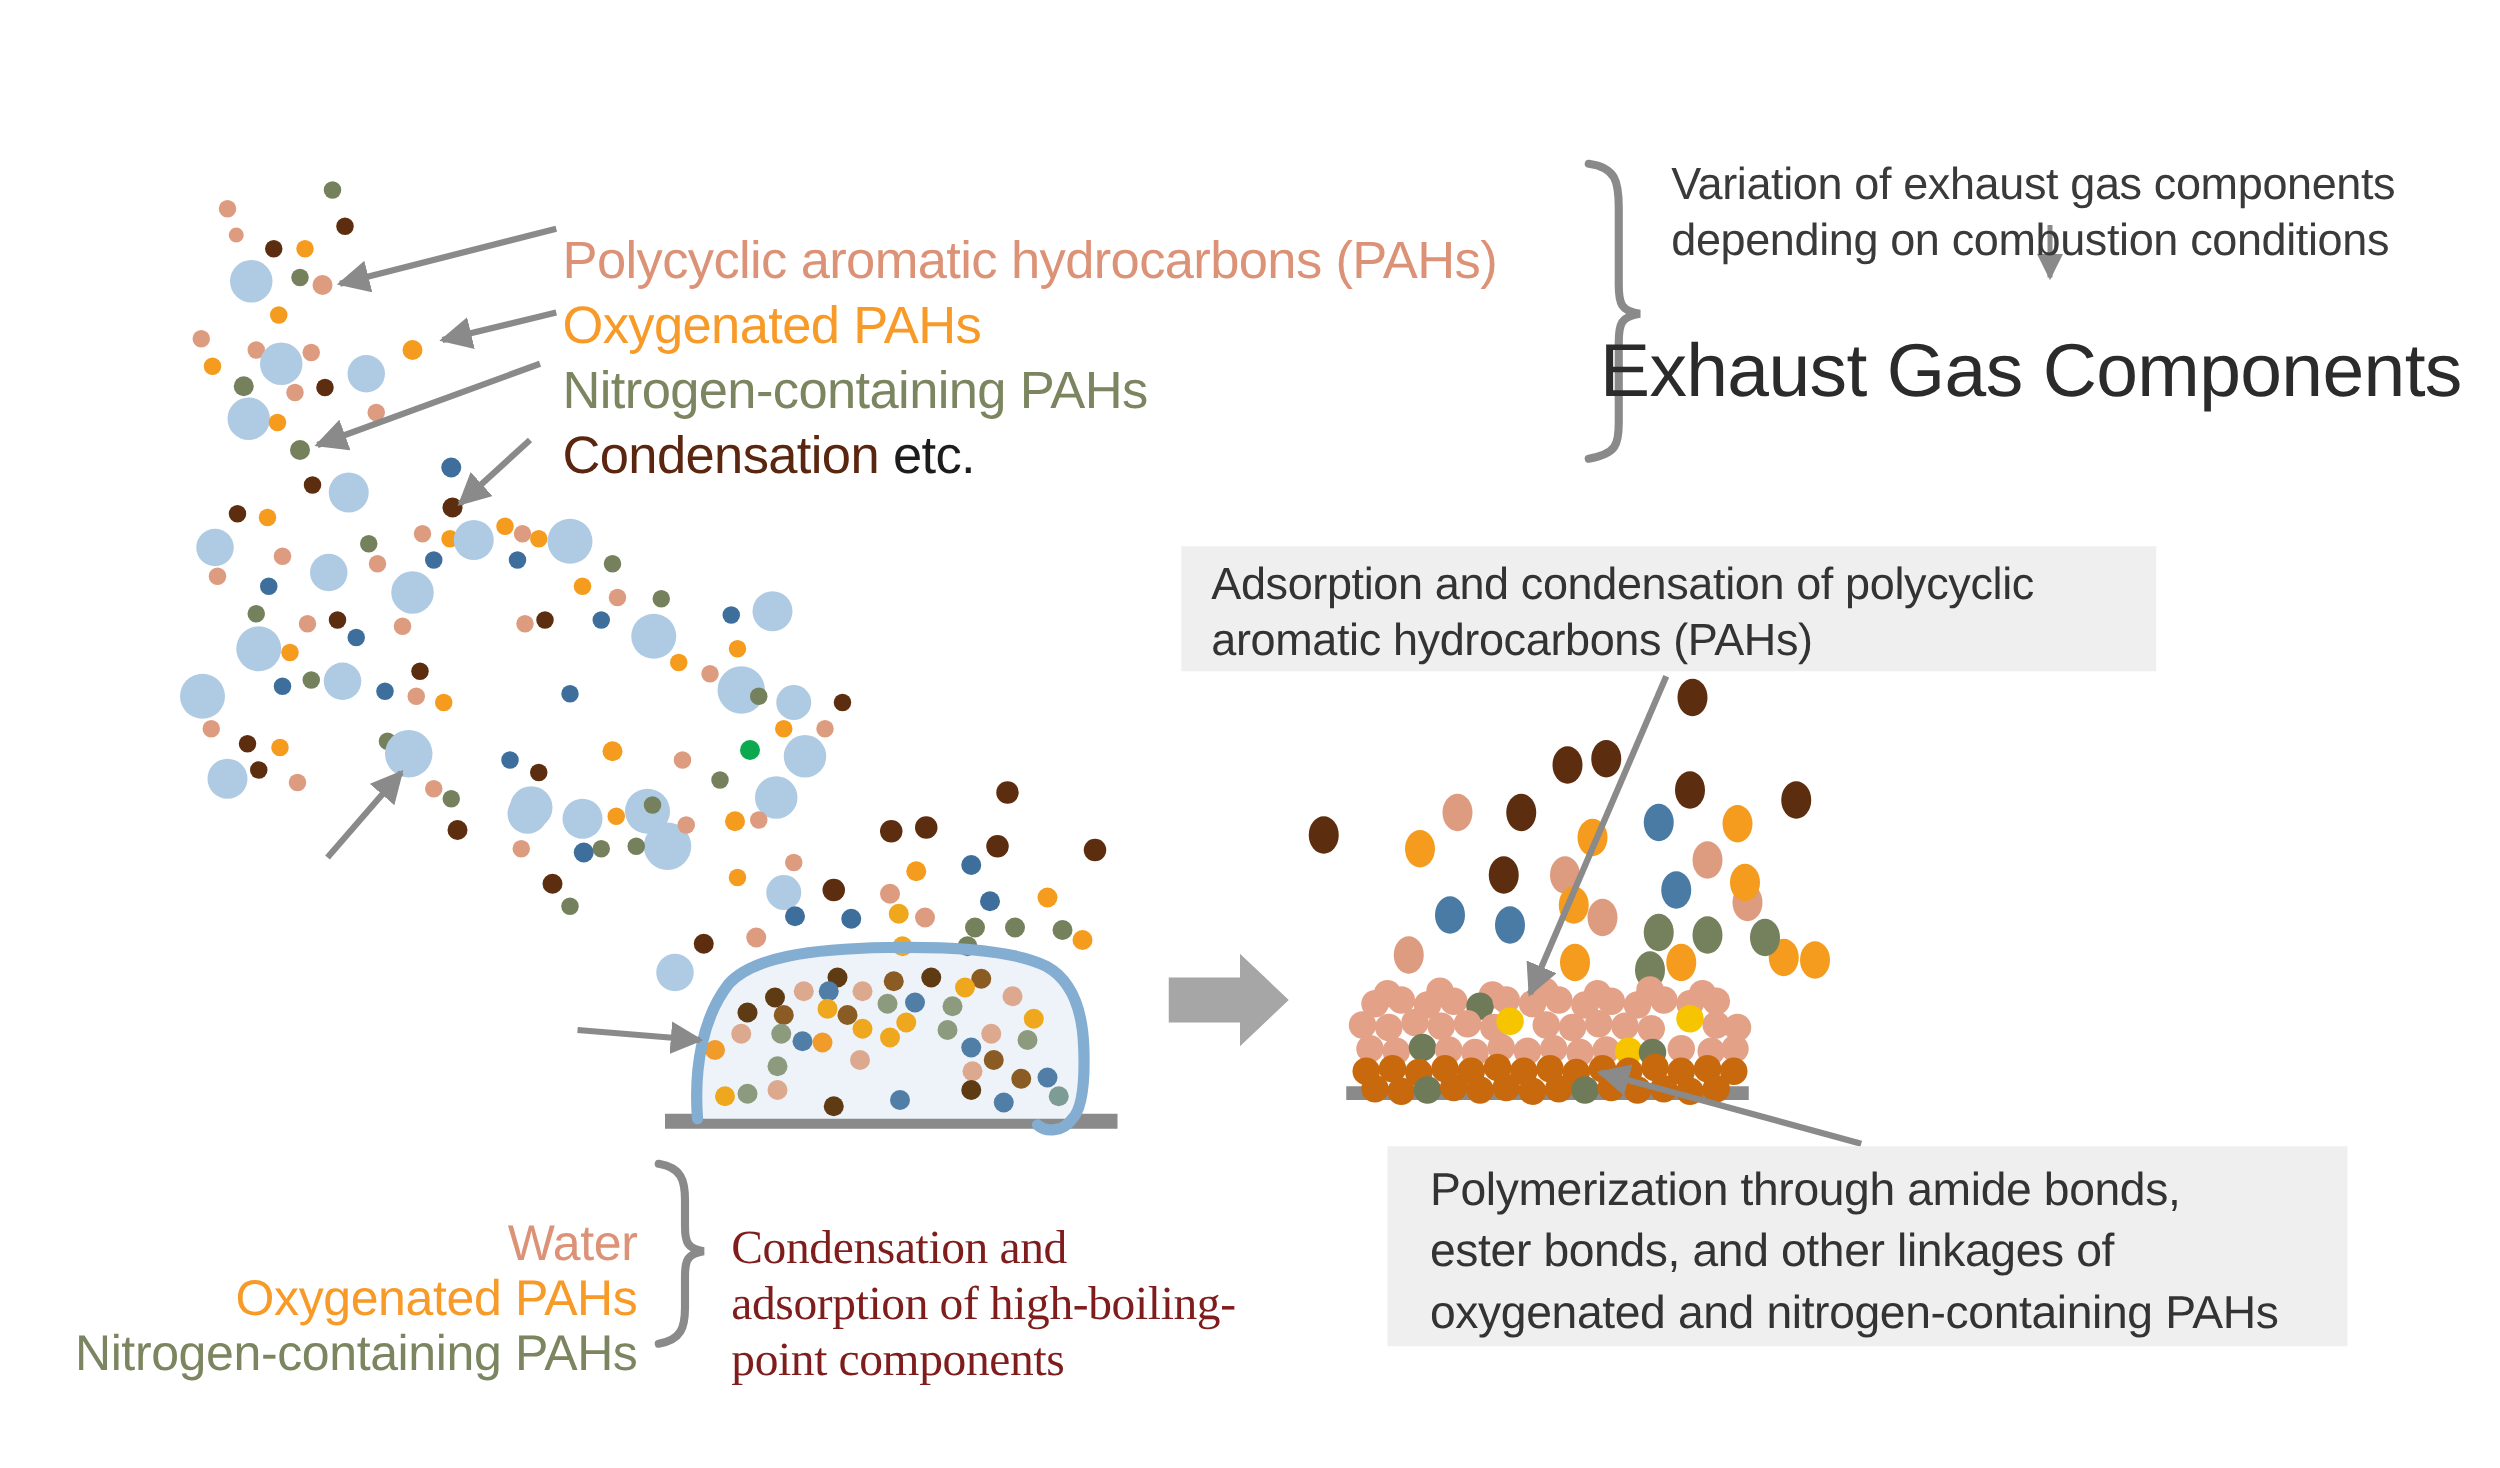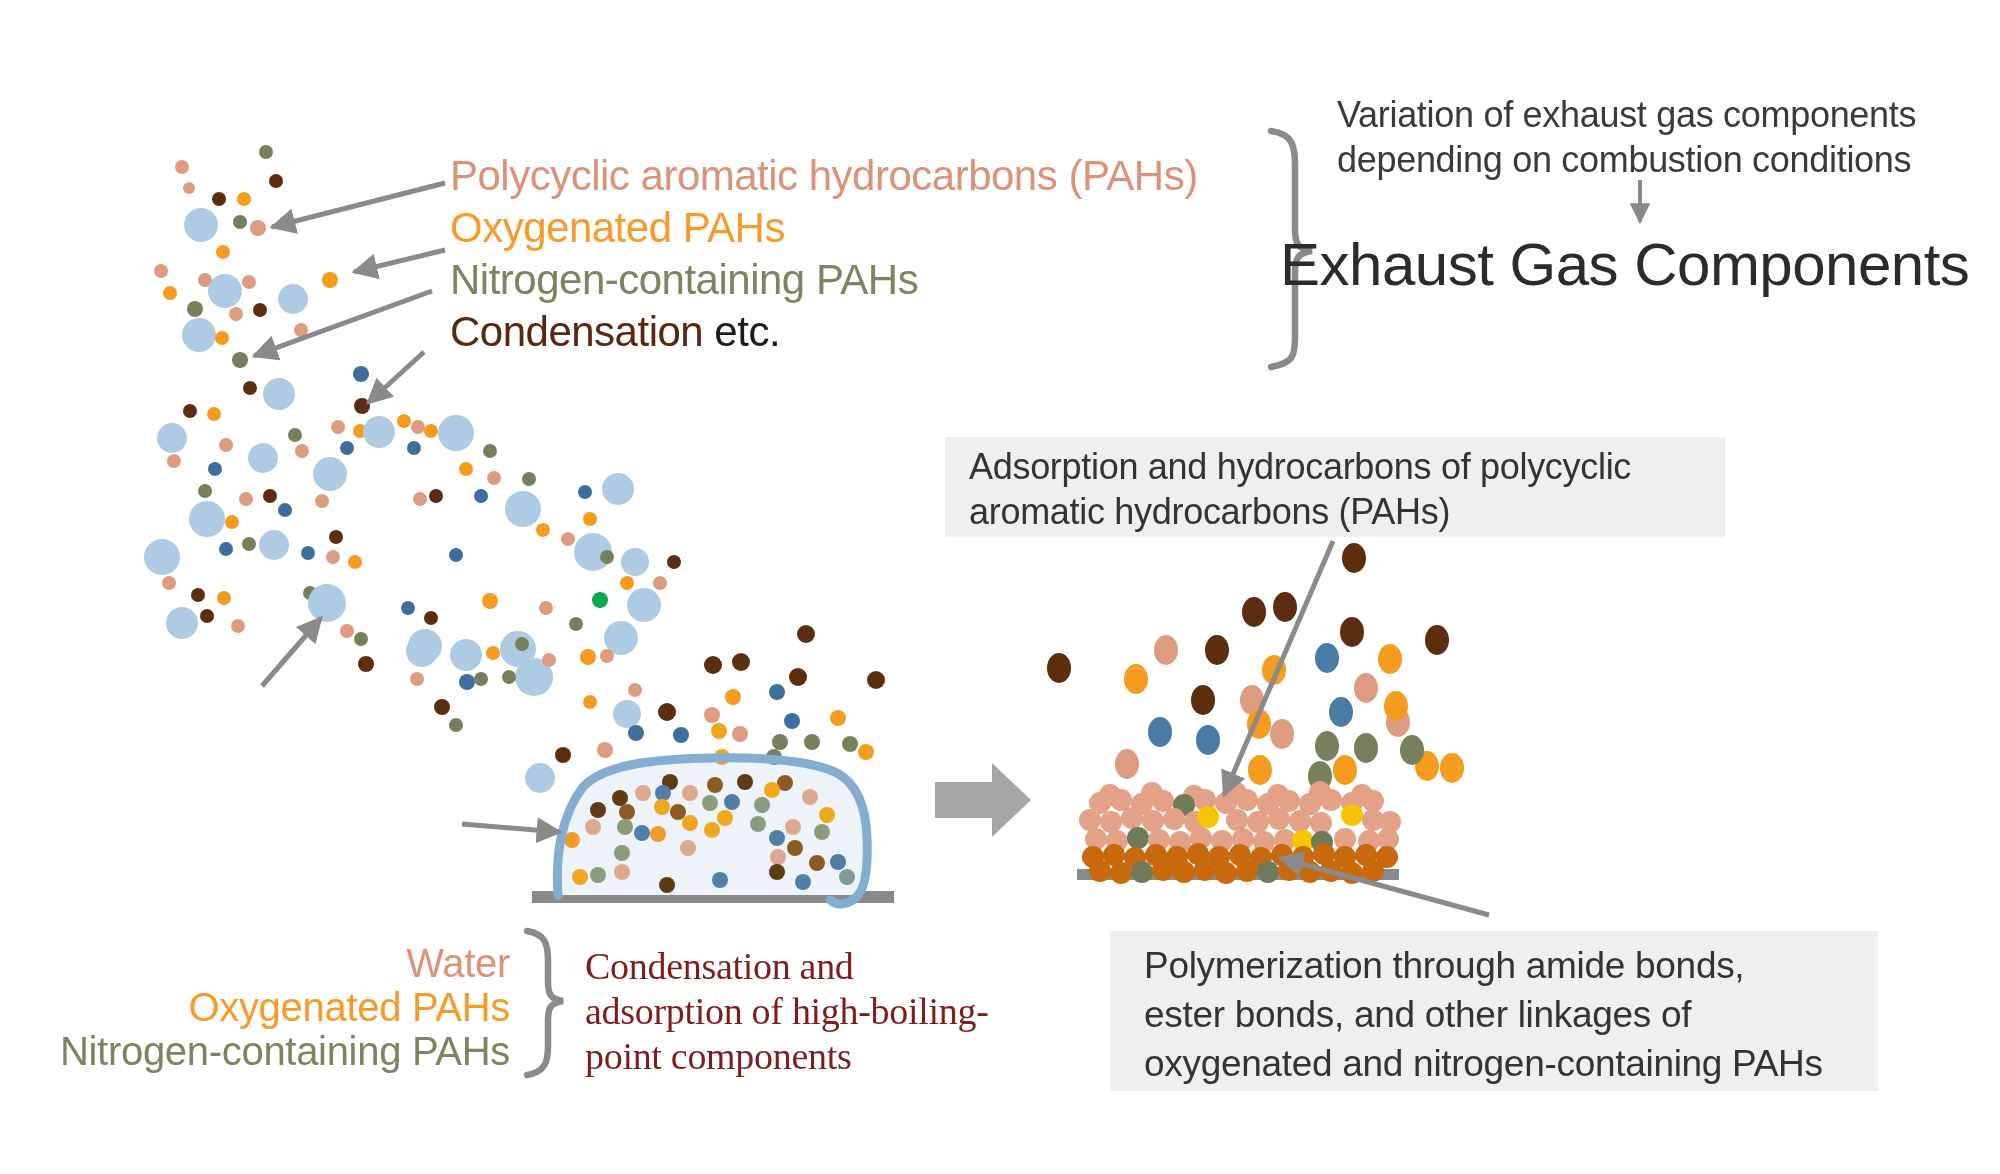--- a/index.html
+++ b/index.html
@@ -1,28 +1,28 @@
 <!DOCTYPE html>
 <html><head>
 <meta charset="utf-8">
 <style>
   html,body{margin:0;padding:0;background:#ffffff;}
   .stage{position:relative;width:2000px;height:1174px;background:#ffffff;overflow:hidden;
          font-family:"Liberation Sans", sans-serif;}
   .stage svg{position:absolute;left:0;top:0;}
-  .t{position:absolute;white-space:nowrap;}
+  .t{position:absolute;white-space:nowrap;margin-top:32px;}
   
   .pah-list{left:450px;top:150px;font-size:42px;line-height:52px;font-weight:400;letter-spacing:-0.5px;}
   
   .variation{left:1337px;top:92px;font-size:36px;line-height:45px;color:#3A3A3A;letter-spacing:-0.3px;}
   .exhaust-title{left:1280px;top:230px;font-size:60px;color:#2B2B2B;letter-spacing:-0.5px;}
   
   .gbox{position:absolute;background:#EFEFEF;color:#333333;box-sizing:border-box;letter-spacing:-0.3px;}
   .box1{left:945px;top:437px;width:780px;height:100px;font-size:36px;line-height:45px;padding:7px 0 0 24px;}
-  .box2{left:1110px;top:917px;width:768px;height:160px;font-size:37px;line-height:49px;padding:10px 0 0 34px;margin-top:14px;}
+  .box2{left:1110px;top:917px;width:768px;height:160px;font-size:37px;line-height:49px;padding:10px 0 0 34px;}
   
   .water-vapor{left:63px;top:695px;font-size:48px;color:#1C1C1C;letter-spacing:-0.5px;}
   .condensed-water{left:55px;top:803px;font-size:48px;color:#1C1C1C;letter-spacing:-0.5px;}
   
   .bottom-labels{left:0px;top:941px;width:510px;text-align:right;font-size:40px;line-height:44px;letter-spacing:-0.3px;}
   
   .cond-desc{left:585px;top:944px;font-size:38px;line-height:45px;color:#7f1d1d;letter-spacing:-0.3px;font-family:Liberation Serif, serif;}
 </style>
 </head>
 <body>
@@ -360,21 +360,21 @@
     <div><span style="color: rgb(90, 38, 16);">Condensation</span><span style="color: rgb(28, 28, 28);"> etc.</span></div>
   </div>
 
   <div class="t variation">
     <div>Variation of exhaust gas components</div>
     <div>depending on combustion conditions</div>
   </div>
   <div class="t exhaust-title">Exhaust Gas Components</div>
 
   <div class="gbox box1">
-    <div>Adsorption and hydrocarbons of polycyclic</div>
+    <div>Adsorption and condensation of polycyclic</div>
     <div>aromatic hydrocarbons (PAHs)</div>
   </div>
   <div class="gbox box2">
     <div>Polymerization through amide bonds,</div>
     <div>ester bonds, and other linkages of</div>
     <div>oxygenated and nitrogen-containing PAHs</div>
   </div>
 
 
   <div class="t bottom-labels">

